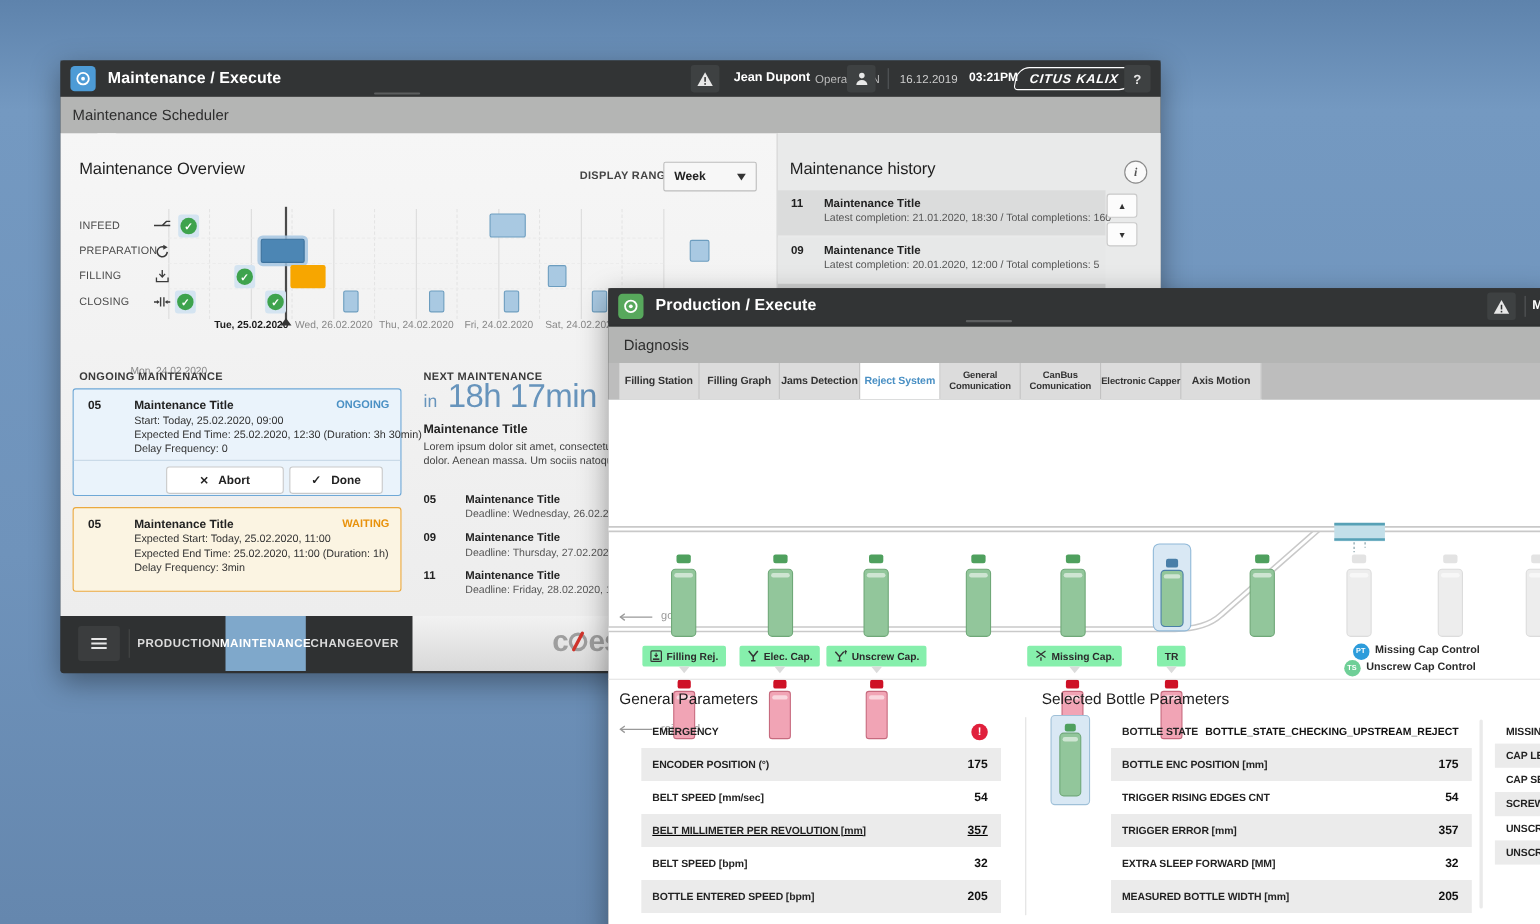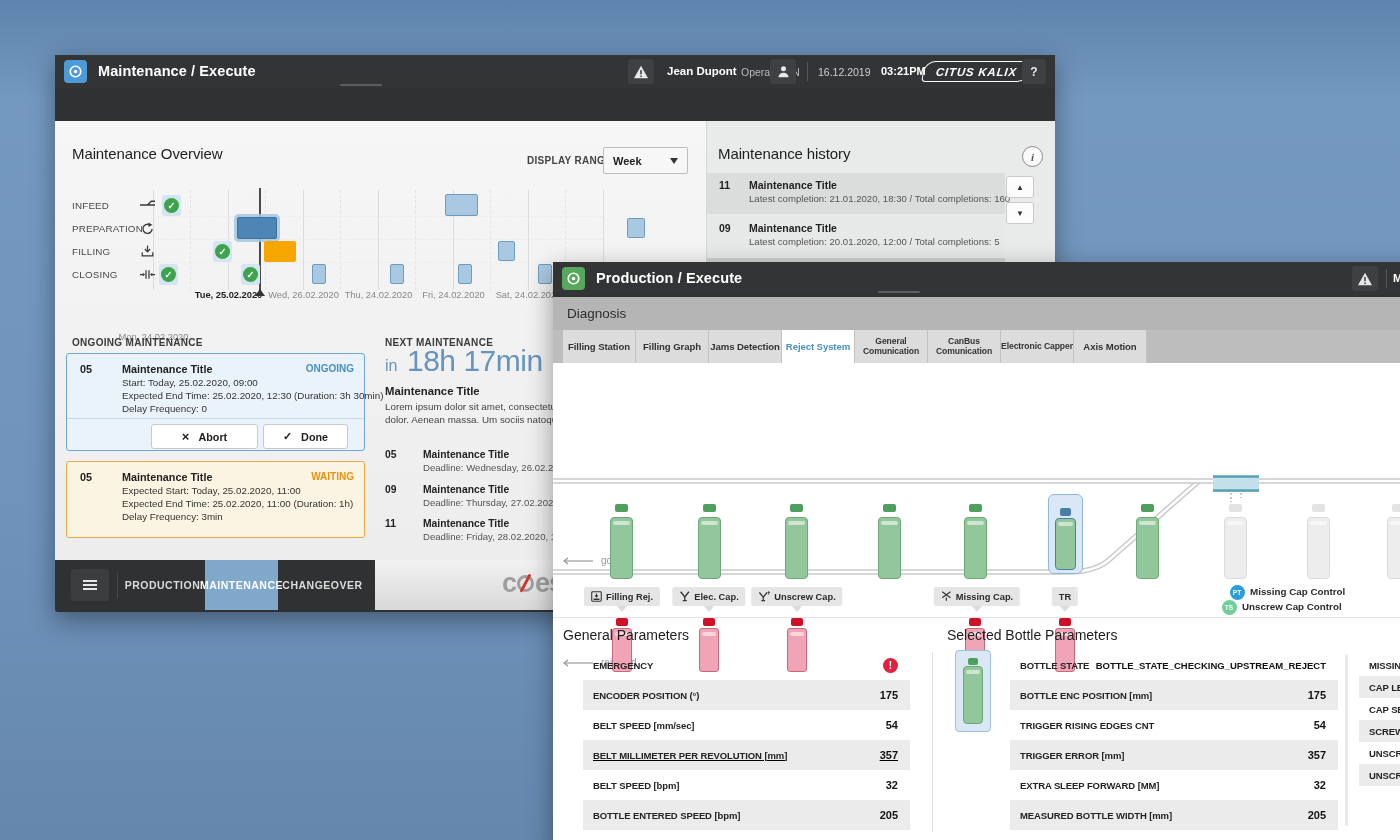--- a/index.html
+++ b/index.html
@@ -105,21 +105,21 @@
   .fw-tab.two{font-size:8.6px;line-height:1.15}
   .fw-tab.active{background:#fff;color:#4A90C4}
   .fw-content{position:absolute;left:0;top:101px;width:860px;height:491px;background:#fff}
   .lane-label{position:absolute;display:flex;align-items:center;gap:6px;color:#999;font-size:10px}
   
   .bottle{position:absolute}
   .b-cap{position:absolute;border-radius:2px}
   .b-body{position:absolute;border-radius:4px}
   .b-shine{position:absolute;left:2px;right:2px;top:3px;height:4px;background:rgba(255,255,255,.55);border-radius:2px}
   .sel-box{position:absolute;background:#D9E8F4;border:1.5px solid #8FB8D8;border-radius:6px}
-  .station-tag{position:absolute;transform:translateX(-50%);height:19px;background:#e5e5e5;border-radius:2px;
+  .station-tag{position:absolute;transform:translateX(-50%);height:19px;background:#86efac;border-radius:2px;
     display:inline-flex;align-items:center;gap:4px;padding:0 7px;font-size:9.3px;font-weight:700;color:#2b2b2b;
     white-space:nowrap;cursor:pointer}
   .tag-ptr{position:absolute;transform:translateX(-50%);width:0;height:0;
     border-left:5px solid transparent;border-right:5px solid transparent;border-top:6px solid #DBDBDB}
   .sensor-dot{position:absolute;width:15px;height:15px;border-radius:50%;color:#fff;font-size:6.6px;font-weight:700;
     display:flex;align-items:center;justify-content:center}
   .sensor-lab{position:absolute;font-size:9.8px;font-weight:700;color:#2b2b2b;white-space:nowrap}
   
   .param-title{position:absolute;font-size:14px;font-weight:500;color:#1d1d1d}
   .p-table{position:absolute}
@@ -171,20 +171,24 @@
       <span class="hdr-divider" style="left:752px"></span>
       <span class="hdr-date" style="left:763px">16.12.2019</span>
       <span class="hdr-time" style="left:826px">03:21PM</span>
       <span class="kalix-logo" style="left:868px">
           <i>CITUS KALIX</i>
         </span>
       <button class="hdr-btn" style="left:967px;width:24px">
           <b>?</b>
         </button>
     </div>
+    <div class="w-tabstrip" style="top:33px">
+      <span class="strip-label">Maintenance Scheduler</span>
+      <i class="strip-notch"></i>
+    </div>
 
     <div class="mw-content">
 
       <div class="pane-title" style="left:17px;top:24px">Maintenance Overview</div>
       <div class="small-caps-label" style="left:472px;top:34px;font-weight:600;color:#444">DISPLAY RANGE</div>
       <div class="dropdown" style="left:548px;top:26px">
         <b>Week</b>
         <i class="chev"></i>
       </div>
       <div id="gantt" class="abs" style="left:0;top:0;width:650px;height:200px">

